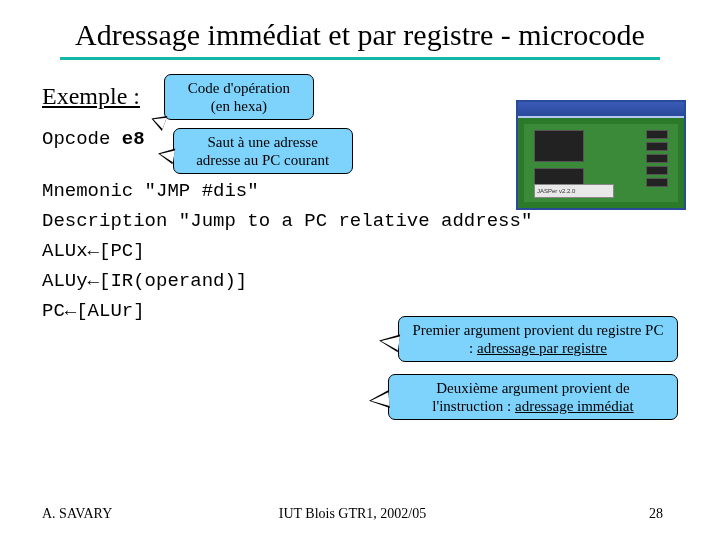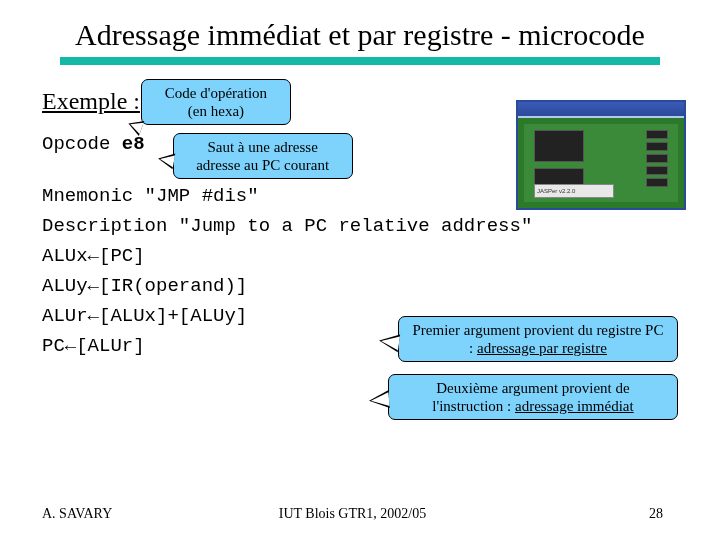--- a/index.html
+++ b/index.html
@@ -1,19 +1,19 @@
 <!DOCTYPE html>
 <html><head>
 <meta charset="utf-8">
 <style>
   * { margin:0; padding:0; box-sizing:border-box; }
   body { width:720px; height:540px; background:#fff; font-family:"Times New Roman",serif; position:relative; color:#000; }
   .slide { position:absolute; inset:0; padding:18px 42px 0 42px; }
-  .title { font-size:30px; font-weight:400; text-align:center; line-height:1.15; border-bottom:8px solid #14b8a6; padding-bottom:4px; margin:0 auto 14px; width:600px; }
-  .row1 { display:flex; align-items:center; gap:1px; margin-bottom:8px; }
+  .title { font-size:30px; font-weight:400; text-align:center; line-height:1.15; border-bottom:3px solid #14b8a6; padding-bottom:4px; margin:0 auto 14px; width:600px; }
+  .row1 { display:flex; align-items:center; gap:24px; margin-bottom:8px; }
   .exemple { font-size:24px; text-decoration:underline; }
   .callout { border:1px solid #000; border-radius:7px; background:#7dd3fc; font-size:15px; text-align:center; padding:4px 10px; line-height:1.2; position:relative; }
   .callout.c1 { width:150px; }
   .callout .pointer { position:absolute; width:0; height:0; }
   .c1 .pointer { left:-14px; bottom:-10px; border-top:8px solid transparent; border-bottom:8px solid transparent; border-right:14px solid #000; transform:rotate(20deg); }
   .c1 .pointer::after { content:""; position:absolute; left:2px; top:-6px; border-top:6px solid transparent; border-bottom:6px solid transparent; border-right:12px solid #fff; }
   .simimg { width:170px; height:110px; position:absolute; right:34px; top:100px; border:2px solid #2a4a9a; background:linear-gradient(#b5c8f0,#b5c8f0 16px,#2a7a2a 16px,#2a7a2a 100%); }
   .simimg .topbar { height:14px; background:linear-gradient(#3a5ab8,#2a4a9a); }
   .simimg .inner { position:absolute; left:6px; right:6px; top:22px; bottom:6px; background:#3a8a3a; }
   .simimg .chip { position:absolute; background:#222; border:1px solid #555; }
@@ -82,21 +82,20 @@
       <span>Saut à une adresse</span><br>
       <span>adresse au PC courant</span>
     </div>
   </div>
 
   <div class="lines">
     <div class="mono">Mnemonic "JMP #dis"</div>
     <div class="mono">Description "Jump to a PC relative address"</div>
     <div class="mono">ALUx←[PC]</div>
     <div class="mono">ALUy←[IR(operand)]</div>
-    <div class="mono">ALUr←[ALUx]+[ALUy]</div>
     <div class="mono">PC←[ALUr]</div>
   </div>
 
   <div class="cgroup">
     <div class="callout c3">
       <span class="pointer"></span>
       <span>Premier argument provient du registre PC : </span><span class="u">adressage par registre</span>
     </div>
     <div class="callout c4">
       <span class="pointer"></span>

